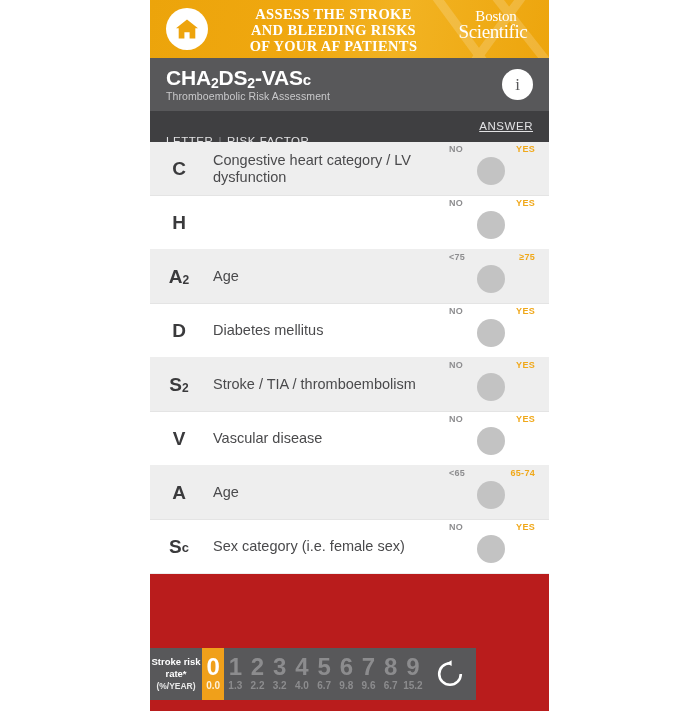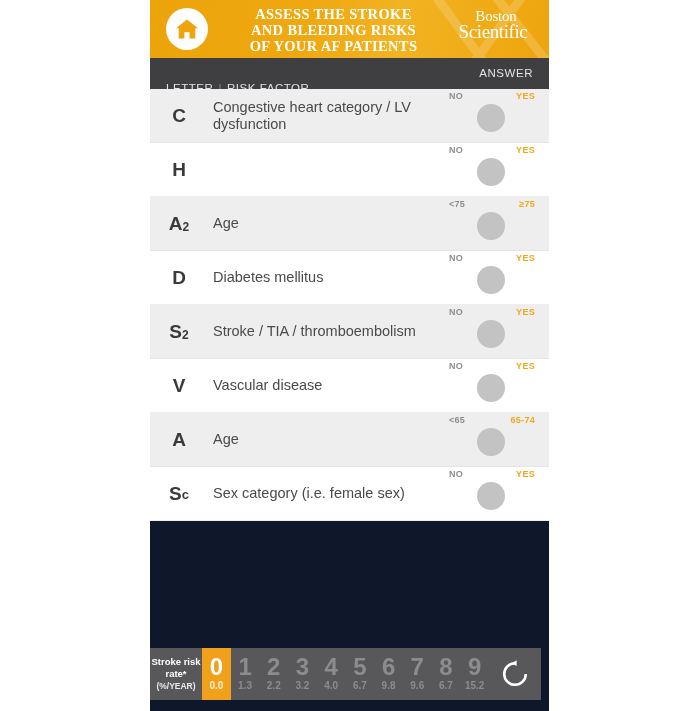--- a/index.html
+++ b/index.html
@@ -12,21 +12,21 @@
     font-family: "Liberation Sans", sans-serif;
     -webkit-font-smoothing: antialiased;
   }
 
   #app {
     position: absolute;
     left: 150px;
     top: 0;
     width: 399px;
     height: 711px;
-    background: #0f172a;
+    background: #b91c1c;
   }
 
   
   .banner {
     position: relative;
     height: 58px;
     background: #eea40c;
     background: linear-gradient(100deg, #eca40b 0%, #f0a810 40%, #f2b322 62%, #eda50d 100%);
     overflow: hidden;
   }
@@ -160,20 +160,21 @@
     top: 24px;
   }
   .colhead .ch-sep {
     color: #8b8b8d;
     padding: 0 5px;
   }
   .colhead .ch-right {
     position: absolute;
     right: 16px;
     top: 9px;
+    text-decoration: underline;
   }
 
   
   .rows { background: #ffffff; }
   .row {
     position: relative;
     height: 53px;
     background: #ffffff;
     border-bottom: 1px solid #eeeeee;
   }
@@ -257,21 +258,21 @@
     border-radius: 50%;
     background: #c3c3c3;
   }
   .row.alt .toggle .knob { background: #c3c3c3; }
 
   
   .scorebar {
     position: absolute;
     left: 0;
     bottom: 11px;
-    width: 391px;
+    width: 326px;
     height: 52px;
     background: #58585a;
     overflow: hidden;
   }
   .sb-label {
     position: absolute;
     left: 0;
     top: 0;
     width: 52px;
     height: 52px;
@@ -356,20 +357,25 @@
       <span>AND BLEEDING RISKS</span>
       <span>OF YOUR AF PATIENTS</span>
     </div>
 
     <div class="bs-logo">
       <span class="l1">Boston</span>
       <span class="l2">Scientific</span>
     </div>
   </div>
 
+  <div class="titlebar">
+    <div class="t-main"><span>CHA</span><sub>2</sub><span>DS</span><sub>2</sub><span>-VAS</span><span class="sc">c</span></div>
+    <div class="t-sub">Thromboembolic Risk Assessment</div>
+    <div class="info-btn">i</div>
+  </div>
 
   <div class="colhead">
     <div class="ch-left"><span>LETTER</span><span class="ch-sep">|</span><span>RISK FACTOR</span></div>
     <div class="ch-right">ANSWER</div>
   </div>
 
   <div class="rows" id="rows">
       <div class="row alt">
         <div class="letter">
           <span>C</span>

